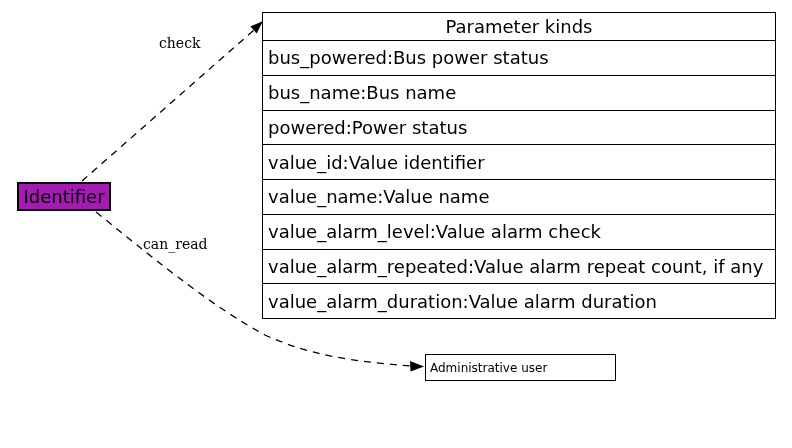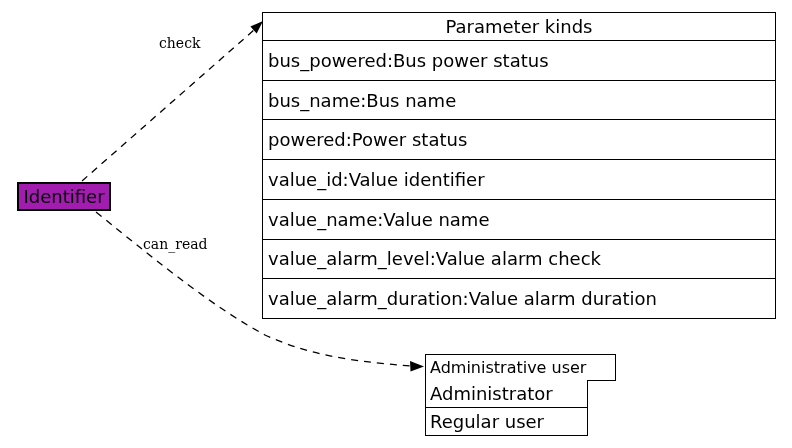--- a/index.html
+++ b/index.html
@@ -68,21 +68,21 @@
   }
   .admin-header {
     position: absolute;
     left: 425px; top: 354px;
     width: 191px; height: 27px;
     border: 1px solid #000000;
     box-sizing: border-box;
     background: #ffffff;
     display: flex; align-items: center;
     padding-left: 4px;
-    font-size: 16px;
+    font-size: 12px;
     white-space: nowrap;
   }
   .admin-body {
     position: absolute;
     left: 425px; top: 380px;
     width: 163px;
     border: 1px solid #000000;
     border-top: none;
     box-sizing: border-box;
     background: #ffffff;
@@ -116,23 +116,20 @@
   <div class="node-identifier">Identifier</div>
 
   <div class="param-table">
     <div class="param-header">Parameter kinds</div>
     <div class="t-row">bus_powered:Bus power status</div>
     <div class="t-row">bus_name:Bus name</div>
     <div class="t-row">powered:Power status</div>
     <div class="t-row">value_id:Value identifier</div>
     <div class="t-row">value_name:Value name</div>
     <div class="t-row">value_alarm_level:Value alarm check</div>
+    <div class="t-row">value_alarm_repeated:Value alarm repeat count, if any</div>
     <div class="t-row">value_alarm_duration:Value alarm duration</div>
   </div>
 
   <div class="admin-header">Administrative user</div>
 
-  <div class="admin-body">
-    <div class="admin-row">Administrator</div>
-    <div class="admin-row">Regular user</div>
-  </div>
 
 </div>
 
 </body></html>

